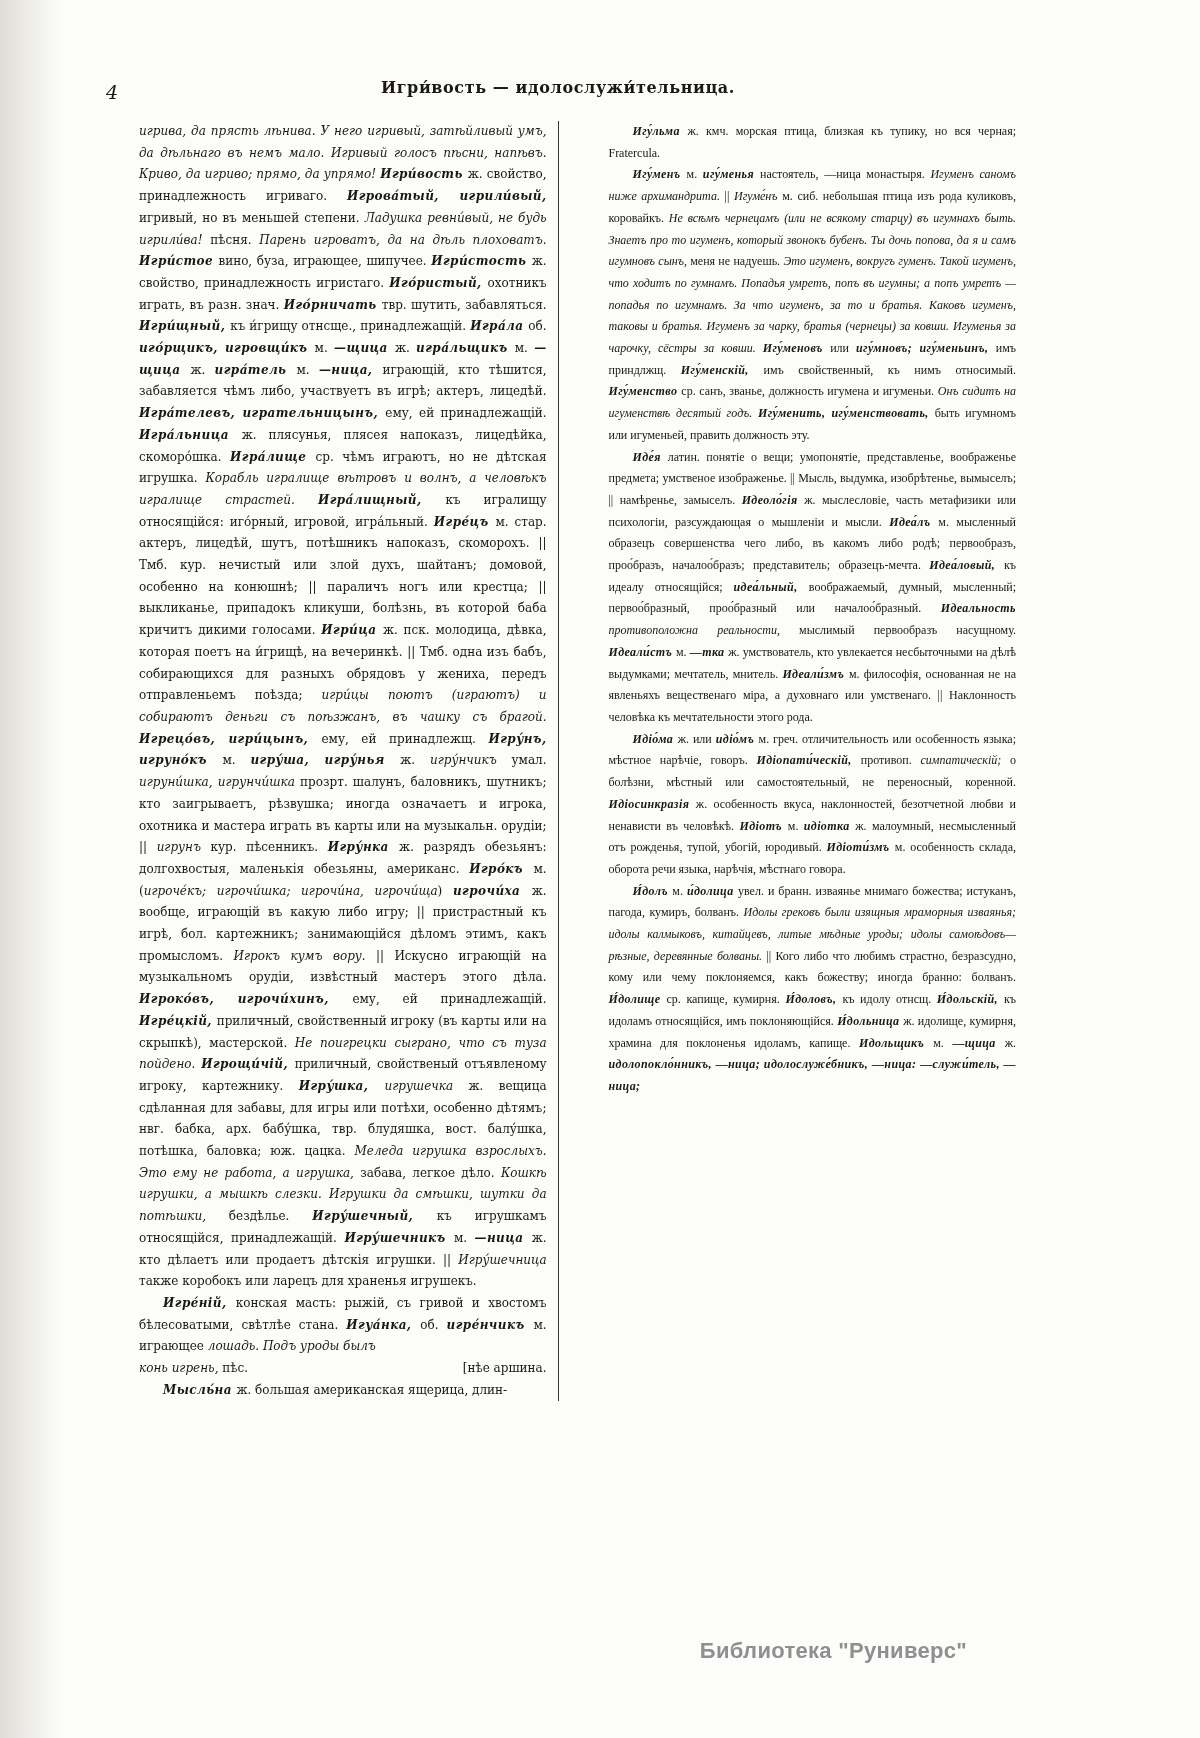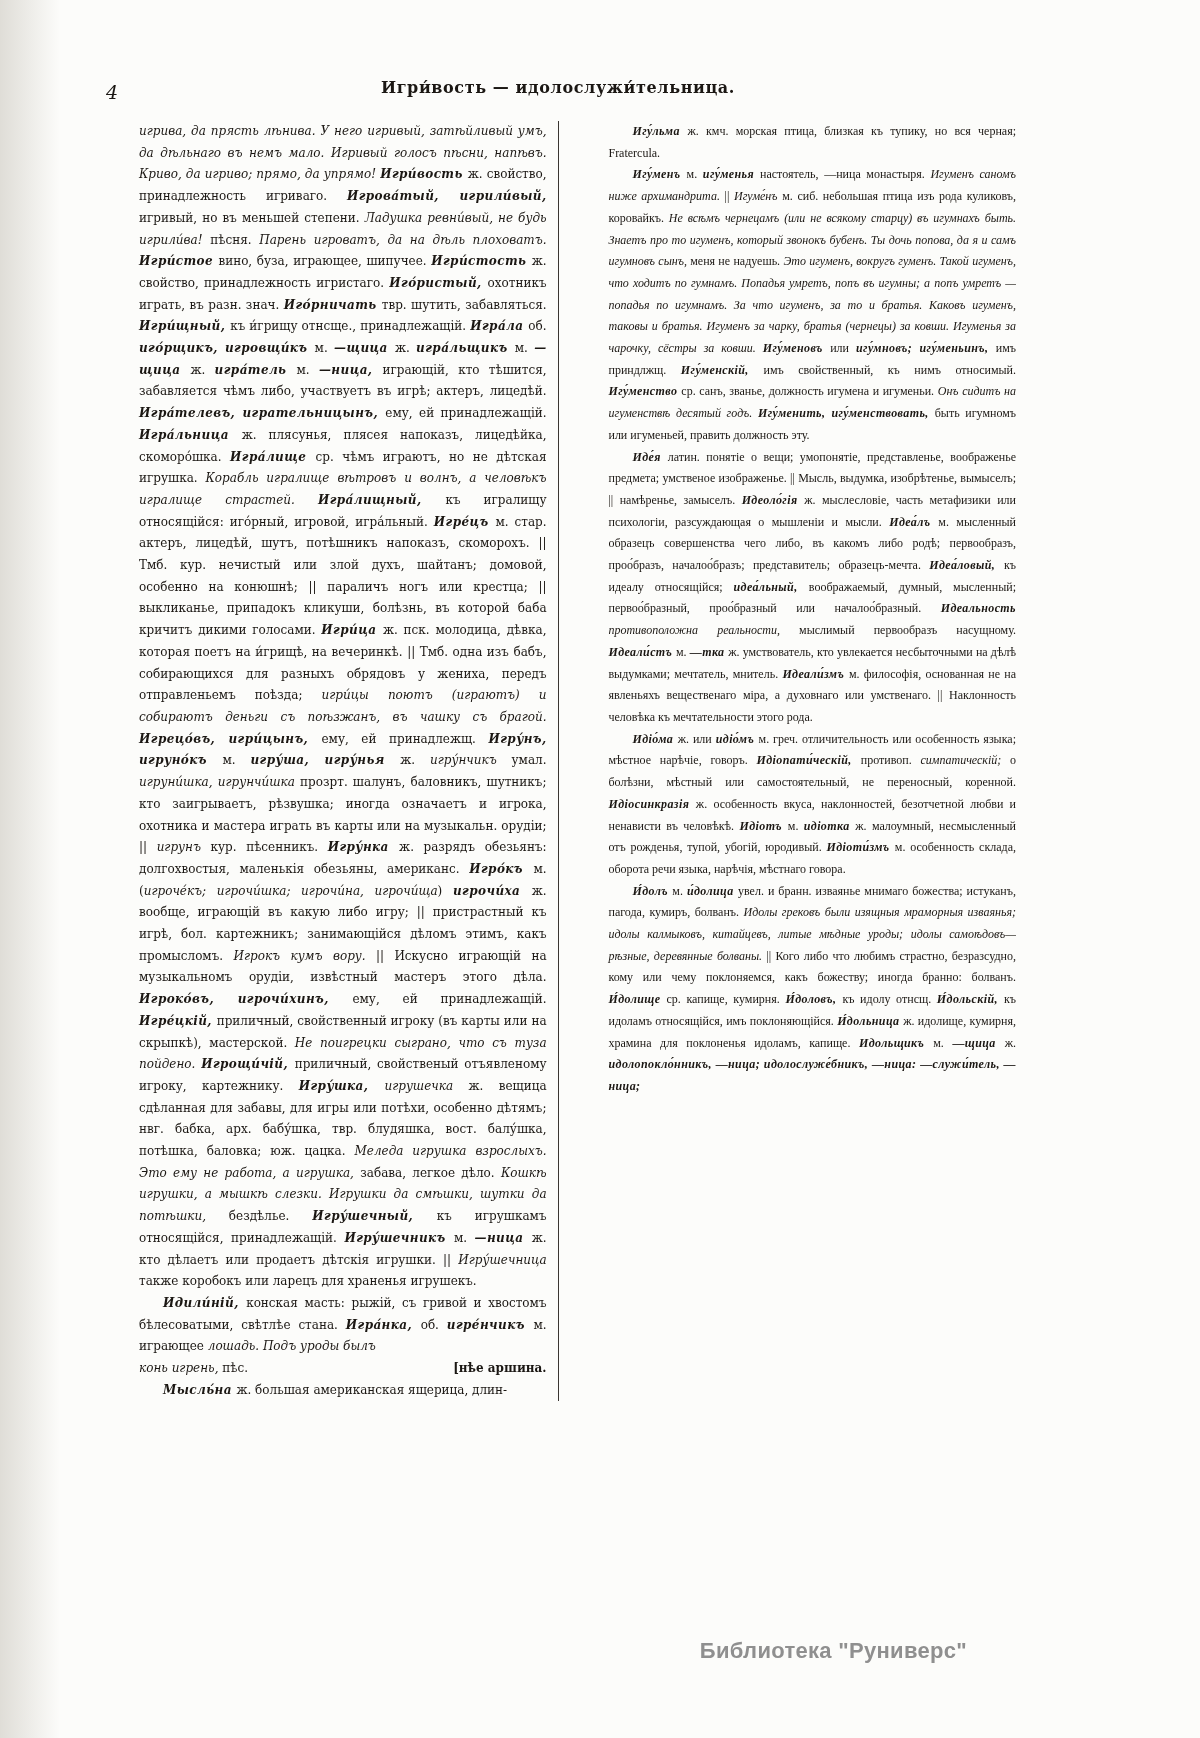--- a/index.html
+++ b/index.html
@@ -35,42 +35,42 @@
     text-align:justify; hyphens:none;margin-left:39px;
   }
   .column-left  { padding-right:11px; }
   .column-right { padding-left:11px;font-family:Liberation Serif, serif; }
   .column-divider { width:1px; background:#3a3531; }
   .para { margin:0; }
   .para.indent { text-indent:24px; }
   .run-n { }
   .run-i { font-style:italic; }
   .run-b { font-weight:bold; font-style:italic; letter-spacing:0.4px; }
-  .run-r { float:right;font-weight:bold; }
+  .run-r { float:right; }
   .watermark {
     position:absolute; top:1638px; right:233px;
     font-family:"Liberation Sans", sans-serif;
     font-weight:bold; font-size:22px; color:#8f8f8f;
     letter-spacing:0.3px;
   }
 </style>
 </head>
 <body>
 
 <div class="page">
 
   <div class="page-header">
     <span class="page-number">4</span>
     <span class="running-title">Игри́вость — идолослужи́тельница.</span>
   </div>
 
   <div class="columns">
     <div class="column column-left">
         <p class="para"><span class="run-i">игрива, да прясть лѣнива. У него игривый, затѣйливый умъ, да дѣльнаго въ немъ мало. Игривый голосъ пѣсни, напѣвъ. Криво, да игриво; прямо, да упрямо! </span><span class="run-b">Игри́вость </span><span class="run-n">ж. свойство, принадлежность игриваго. </span><span class="run-b">Игрова́тый, игрили́вый, </span><span class="run-n">игривый, но въ меньшей степени. </span><span class="run-i">Ладушка ревни́вый, не будь игрили́ва! </span><span class="run-n">пѣсня. </span><span class="run-i">Парень игроватъ, да на дѣль плоховатъ. </span><span class="run-b">Игри́стое </span><span class="run-n">вино, буза, играющее, шипучее. </span><span class="run-b">Игри́стость </span><span class="run-n">ж. свойство, принадлежность игристаго. </span><span class="run-b">Иго́ристый, </span><span class="run-n">охотникъ играть, въ разн. знач. </span><span class="run-b">Иго́рничать </span><span class="run-n">твр. шутить, забавляться. </span><span class="run-b">Игри́щный, </span><span class="run-n">къ и́грищу отнсще., принадлежащій. </span><span class="run-b">Игра́ла </span><span class="run-n">об. </span><span class="run-b">иго́рщикъ, игровщи́къ </span><span class="run-n">м. </span><span class="run-b">—щица </span><span class="run-n">ж. </span><span class="run-b">игра́льщикъ </span><span class="run-n">м. </span><span class="run-b">—щица </span><span class="run-n">ж. </span><span class="run-b">игра́тель </span><span class="run-n">м. </span><span class="run-b">—ница, </span><span class="run-n">играющій, кто тѣшится, забавляется чѣмъ либо, участвуетъ въ игрѣ; актеръ, лицедѣй. </span><span class="run-b">Игра́телевъ, игрательницынъ, </span><span class="run-n">ему, ей принадлежащій. </span><span class="run-b">Игра́льница </span><span class="run-n">ж. плясунья, плясея напоказъ, лицедѣйка, скоморо́шка. </span><span class="run-b">Игра́лище </span><span class="run-n">ср. чѣмъ играютъ, но не дѣтская игрушка. </span><span class="run-i">Корабль игралище вѣтровъ и волнъ, а человѣкъ игралище страстей. </span><span class="run-b">Игра́лищный, </span><span class="run-n">къ игралищу относящійся: иго́рный, игровой, игра́льный. </span><span class="run-b">Игре́цъ </span><span class="run-n">м. стар. актеръ, лицедѣй, шутъ, потѣшникъ напоказъ, скоморохъ. || Тмб. кур. нечистый или злой духъ, шайтанъ; домовой, особенно на конюшнѣ; || параличъ ногъ или крестца; || выкликанье, припадокъ кликуши, болѣзнь, въ которой баба кричитъ дикими голосами. </span><span class="run-b">Игри́ца </span><span class="run-n">ж. пск. молодица, дѣвка, которая поетъ на и́грищѣ, на вечеринкѣ. || Тмб. одна изъ бабъ, собирающихся для разныхъ обрядовъ у жениха, передъ отправленьемъ поѣзда; </span><span class="run-i">игри́цы поютъ (играютъ) и собираютъ деньги съ поѣзжанъ, въ чашку съ брагой. </span><span class="run-b">Игрецо́въ, игри́цынъ, </span><span class="run-n">ему, ей принадлежщ. </span><span class="run-b">Игру́нъ, игруно́къ </span><span class="run-n">м. </span><span class="run-b">игру́ша, игру́нья </span><span class="run-n">ж. </span><span class="run-i">игру́нчикъ </span><span class="run-n">умал. </span><span class="run-i">игруни́шка, игрунчи́шка </span><span class="run-n">прозрт. шалунъ, баловникъ, шутникъ; кто заигрываетъ, рѣзвушка; иногда означаетъ и игрока, охотника и мастера играть въ карты или на музыкальн. орудіи; || </span><span class="run-i">игрунъ </span><span class="run-n">кур. пѣсенникъ. </span><span class="run-b">Игру́нка </span><span class="run-n">ж. разрядъ обезьянъ: долгохвостыя, маленькія обезьяны, американс. </span><span class="run-b">Игро́къ </span><span class="run-n">м. (</span><span class="run-i">игроче́къ; игрочи́шка; игрочи́на, игрочи́ща</span><span class="run-n">) </span><span class="run-b">игрочи́ха </span><span class="run-n">ж. вообще, играющій въ какую либо игру; || пристрастный къ игрѣ, бол. картежникъ; занимающійся дѣломъ этимъ, какъ промысломъ. </span><span class="run-i">Игрокъ кумъ вору. </span><span class="run-n">|| Искусно играющій на музыкальномъ орудіи, извѣстный мастеръ этого дѣла. </span><span class="run-b">Игроко́въ, игрочи́хинъ, </span><span class="run-n">ему, ей принадлежащій. </span><span class="run-b">Игре́цкій, </span><span class="run-n">приличный, свойственный игроку (въ карты или на скрыпкѣ), мастерской. </span><span class="run-i">Не поигрецки сыграно, что съ туза пойдено. </span><span class="run-b">Игрощи́чій, </span><span class="run-n">приличный, свойственый отъявленому игроку, картежнику. </span><span class="run-b">Игру́шка, </span><span class="run-i">игрушечка </span><span class="run-n">ж. вещица сдѣланная для забавы, для игры или потѣхи, особенно дѣтямъ; нвг. бабка, арх. бабу́шка, твр. блудяшка, вост. балу́шка, потѣшка, баловка; юж. цацка. </span><span class="run-i">Меледа игрушка взрослыхъ. Это ему не работа, а игрушка, </span><span class="run-n">забава, легкое дѣло. </span><span class="run-i">Кошкѣ игрушки, а мышкѣ слезки. Игрушки да смѣшки, шутки да потѣшки, </span><span class="run-n">бездѣлье. </span><span class="run-b">Игру́шечный, </span><span class="run-n">къ игрушкамъ относящійся, принадлежащій. </span><span class="run-b">Игру́шечникъ </span><span class="run-n">м. </span><span class="run-b">—ница </span><span class="run-n">ж. кто дѣлаетъ или продаетъ дѣтскія игрушки. || </span><span class="run-i">Игру́шечница </span><span class="run-n">также коробокъ или ларецъ для храненья игрушекъ.</span></p>
-        <p class="para indent"><span class="run-b">Идили́ній, </span><span class="run-n">конская масть: рыжій, съ гривой и хвостомъ бѣлесоватыми, свѣтлѣе стана. </span><span class="run-b">Игра́нка, </span><span class="run-n">об. </span><span class="run-b">игре́нчикъ </span><span class="run-n">м. играющее </span><span class="run-i">лошадь. Подъ уроды былъ </span></p>
+        <p class="para indent"><span class="run-b">Игре́ній, </span><span class="run-n">конская масть: рыжій, съ гривой и хвостомъ бѣлесоватыми, свѣтлѣе стана. </span><span class="run-b">Игуа́нка, </span><span class="run-n">об. </span><span class="run-b">игре́нчикъ </span><span class="run-n">м. играющее </span><span class="run-i">лошадь. Подъ уроды былъ </span></p>
         <p class="para"><span class="run-r">[нѣе аршина.</span><span class="run-i">конь игрень, </span><span class="run-n">пѣс.</span></p>
         <p class="para indent"><span class="run-b">Мысль́на </span><span class="run-n">ж. большая американская ящерица, длин-</span></p>
       </div>
     <div class="column-divider"></div>
     <div class="column column-right">
         <p class="para indent"><span class="run-b">Игу́льма </span><span class="run-n">ж. кмч. морская птица, близкая къ тупику, но вся черная; Fratercula.</span></p>
         <p class="para indent"><span class="run-b">Игу́менъ </span><span class="run-n">м. </span><span class="run-b">игу́менья </span><span class="run-n">настоятель, —ница монастыря. </span><span class="run-i">Игуменъ саномъ ниже архимандрита. </span><span class="run-n">|| </span><span class="run-i">Игуме́нъ </span><span class="run-n">м. сиб. небольшая птица изъ рода куликовъ, коровайкъ. </span><span class="run-i">Не всѣмъ чернецамъ (или не всякому старцу) въ игумнахъ быть. Знаетъ про то игуменъ, который звонокъ бубенъ. Ты дочь попова, да я и самъ игумновъ сынъ, </span><span class="run-n">меня не надуешь. </span><span class="run-i">Это игуменъ, вокругъ гуменъ. Такой игуменъ, что ходитъ по гумнамъ. Попадья умретъ, попъ въ игумны; а попъ умретъ — попадья по игумнамъ. За что игуменъ, за то и братья. Каковъ игуменъ, таковы и братья. Игуменъ за чарку, братья (чернецы) за ковши. Игуменья за чарочку, сёстры за ковши. </span><span class="run-b">Игу́меновъ </span><span class="run-n">или </span><span class="run-b">игу́мновъ; игу́меньинъ, </span><span class="run-n">имъ приндлжщ. </span><span class="run-b">Игу́менскій, </span><span class="run-n">имъ свойственный, къ нимъ относимый. </span><span class="run-b">Игу́менство </span><span class="run-n">ср. санъ, званье, должность игумена и игуменьи. </span><span class="run-i">Онъ сидитъ на игуменствѣ десятый годъ. </span><span class="run-b">Игу́менить, игу́менствовать, </span><span class="run-n">быть игумномъ или игуменьей, править должность эту.</span></p>
         <p class="para indent"><span class="run-b">Иде́я </span><span class="run-n">латин. понятіе о вещи; умопонятіе, представленье, воображенье предмета; умственое изображенье. || Мысль, выдумка, изобрѣтенье, вымыселъ; || намѣренье, замыселъ. </span><span class="run-b">Идеоло́гія </span><span class="run-n">ж. мыслесловіе, часть метафизики или психологіи, разсуждающая о мышленіи и мысли. </span><span class="run-b">Идеа́лъ </span><span class="run-n">м. мысленный образецъ совершенства чего либо, въ какомъ либо родѣ; первообразъ, проо́бразъ, началоо́бразъ; представитель; образецъ-мечта. </span><span class="run-b">Идеа́ловый, </span><span class="run-n">къ идеалу относящійся; </span><span class="run-b">идеа́льный, </span><span class="run-n">воображаемый, думный, мысленный; первоо́бразный, проо́бразный или началоо́бразный. </span><span class="run-b">Идеальность </span><span class="run-i">противоположна реальности, </span><span class="run-n">мыслимый первообразъ насущному. </span><span class="run-b">Идеали́стъ </span><span class="run-n">м. </span><span class="run-b">—тка </span><span class="run-n">ж. умствователь, кто увлекается несбыточными на дѣлѣ выдумками; мечтатель, мнитель. </span><span class="run-b">Идеали́змъ </span><span class="run-n">м. философія, основанная не на явленьяхъ вещественаго міра, а духовнаго или умственаго. || Наклонность человѣка къ мечтательности этого рода.</span></p>
         <p class="para indent"><span class="run-b">Идіо́ма </span><span class="run-n">ж. или </span><span class="run-b">идіо́мъ </span><span class="run-n">м. греч. отличительность или особенность языка; мѣстное нарѣчіе, говоръ. </span><span class="run-b">Идіопати́ческій, </span><span class="run-n">противоп. </span><span class="run-i">симпатическій; </span><span class="run-n">о болѣзни, мѣстный или самостоятельный, не переносный, коренной. </span><span class="run-b">Идіосинкразія </span><span class="run-n">ж. особенность вкуса, наклонностей, безотчетной любви и ненависти въ человѣкѣ. </span><span class="run-b">Идіотъ </span><span class="run-n">м. </span><span class="run-b">идіотка </span><span class="run-n">ж. малоумный, несмысленный отъ рожденья, тупой, убогій, юродивый. </span><span class="run-b">Идіоти́змъ </span><span class="run-n">м. особенность склада, оборота речи языка, нарѣчія, мѣстнаго говора.</span></p>
         <p class="para indent"><span class="run-b">И́долъ </span><span class="run-n">м. </span><span class="run-b">и́долица </span><span class="run-n">увел. и бранн. изваянье мнимаго божества; истуканъ, пагода, кумиръ, болванъ. </span><span class="run-i">Идолы грековъ были изящныя мраморныя изваянья; идолы калмыковъ, китайцевъ, литые мѣдные уроды; идолы самоѣдовъ—рѣзные, деревянные болваны. </span><span class="run-n">|| Кого либо что любимъ страстно, безразсудно, кому или чему поклоняемся, какъ божеству; иногда бранно: болванъ. </span><span class="run-b">И́долище </span><span class="run-n">ср. капище, кумирня. </span><span class="run-b">И́доловъ, </span><span class="run-n">къ идолу отнсщ. </span><span class="run-b">И́дольскій, </span><span class="run-n">къ идоламъ относящійся, имъ поклоняющійся. </span><span class="run-b">И́дольница </span><span class="run-n">ж. идолище, кумирня, храмина для поклоненья идоламъ, капище. </span><span class="run-b">Идольщикъ </span><span class="run-n">м. </span><span class="run-b">—щица </span><span class="run-n">ж. </span><span class="run-b">идолопокло́нникъ, —ница; идолослуже́бникъ, —ница: —служи́тель, —ница;</span></p>

